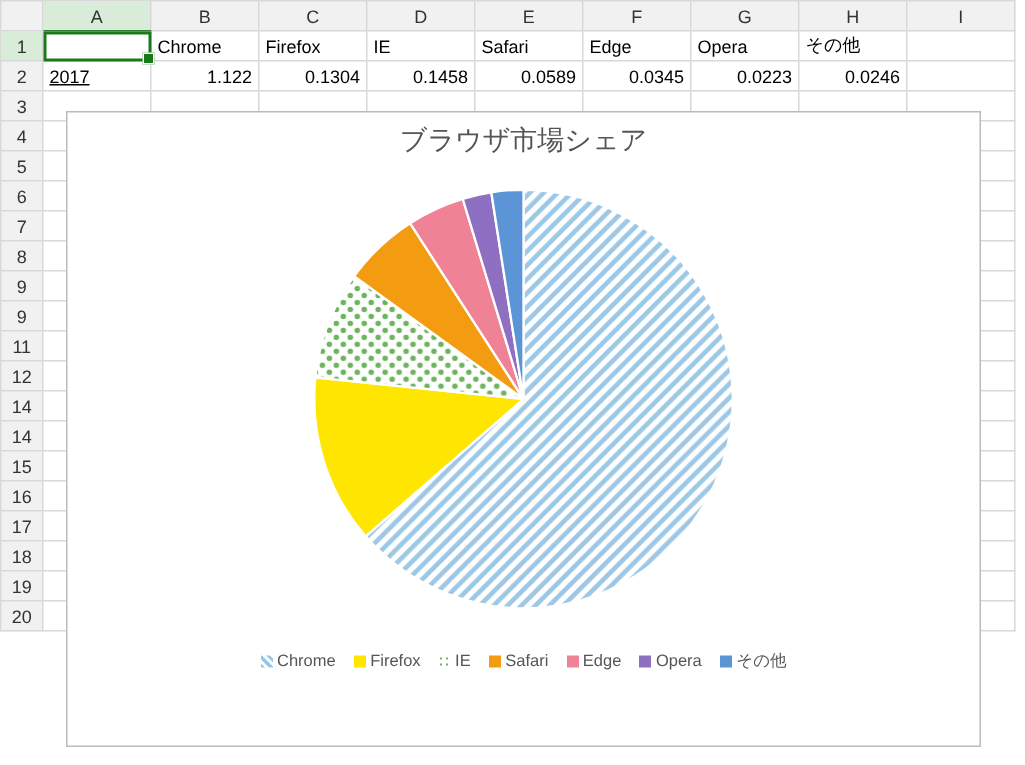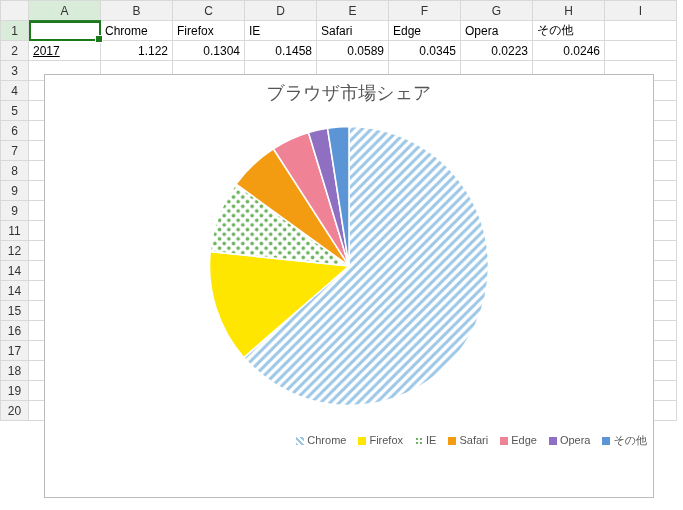--- a/index.html
+++ b/index.html
@@ -79,21 +79,21 @@
     color: #555;
     padding: 6px 0 2px 0;
   }
   .pie-wrap {
     position: relative;
     margin: 4px auto 0 auto;
     width: 310px;
     height: 310px;
   }
   .legend {
-    text-align: right;
+    text-align: center;
     font-size: 11px;
     color: #555;
     padding-top: 12px;
   }
   .legend-item {
     display: inline-block;
     margin: 0 6px;
   }
   .legend-swatch {
     display: inline-block;

